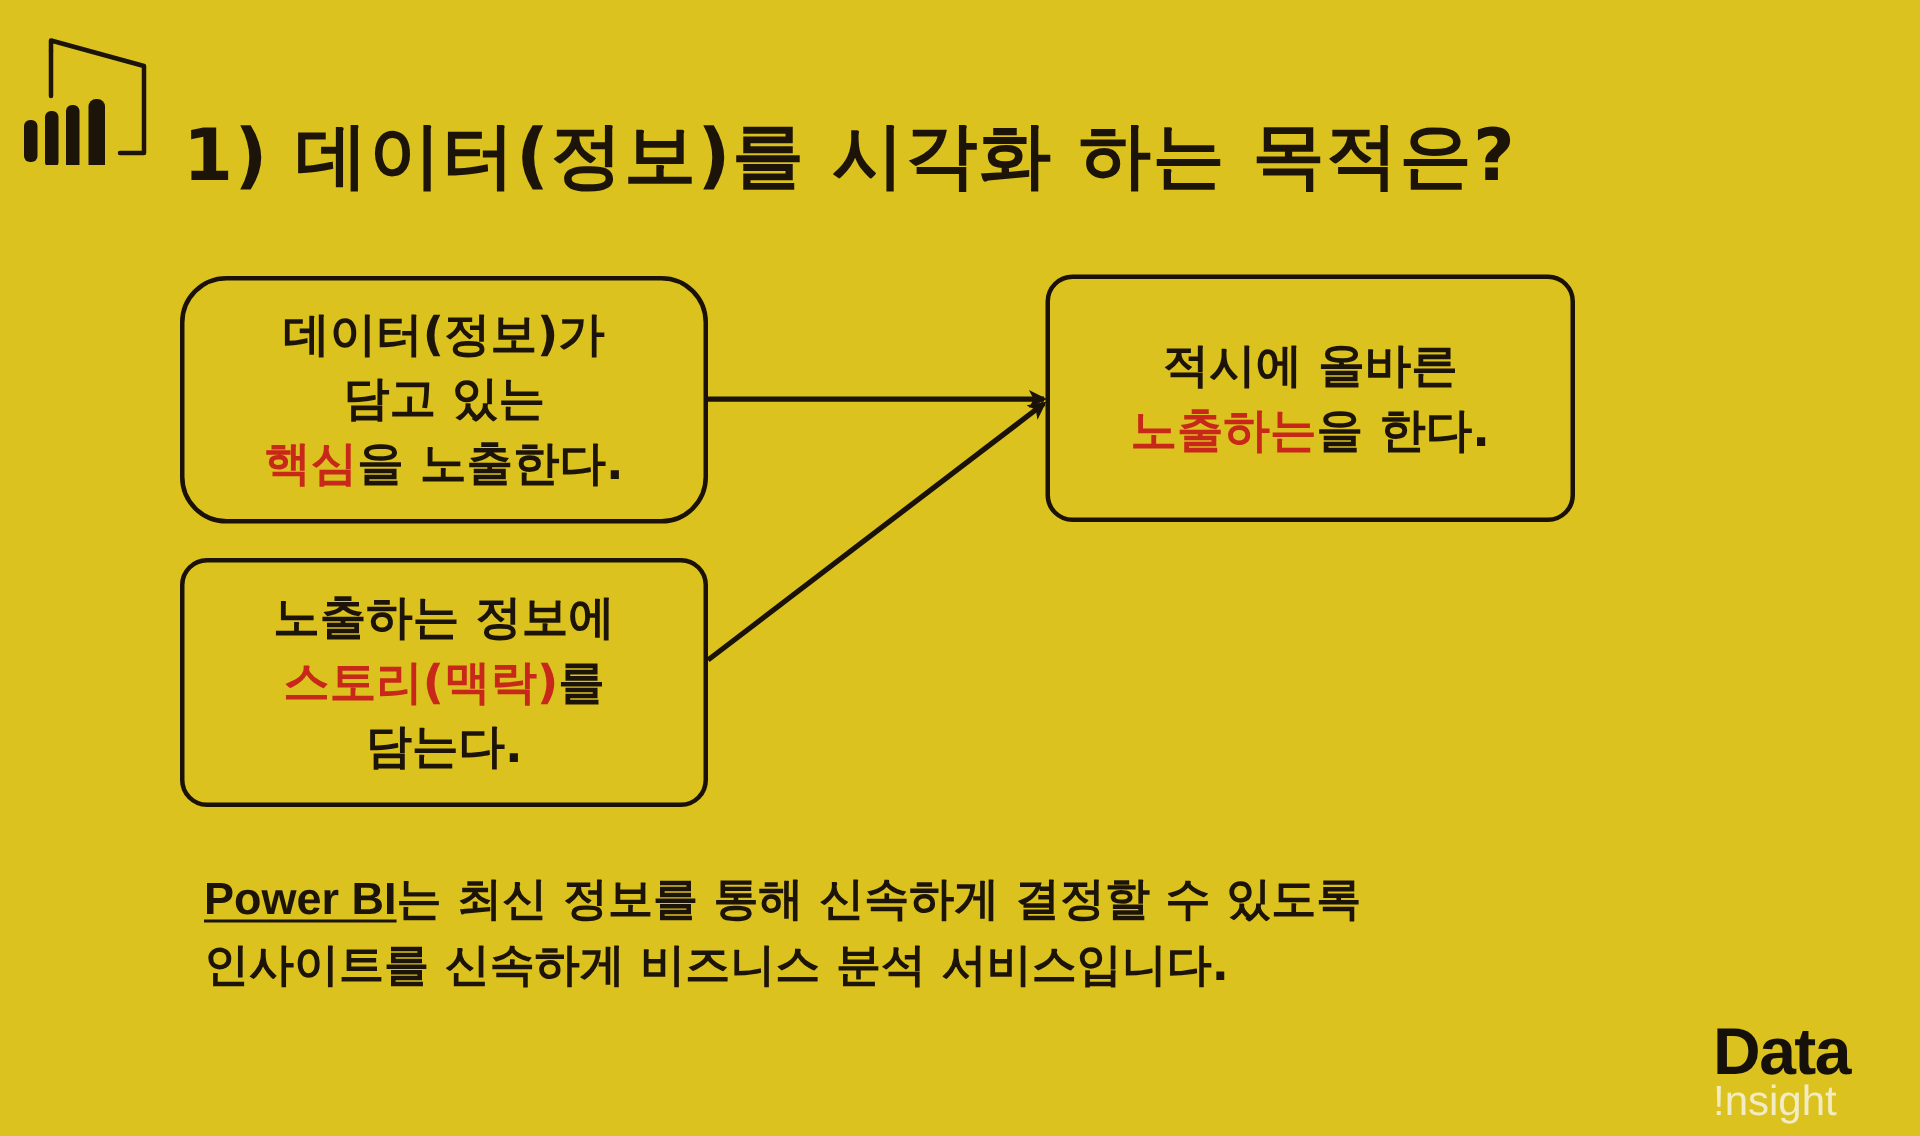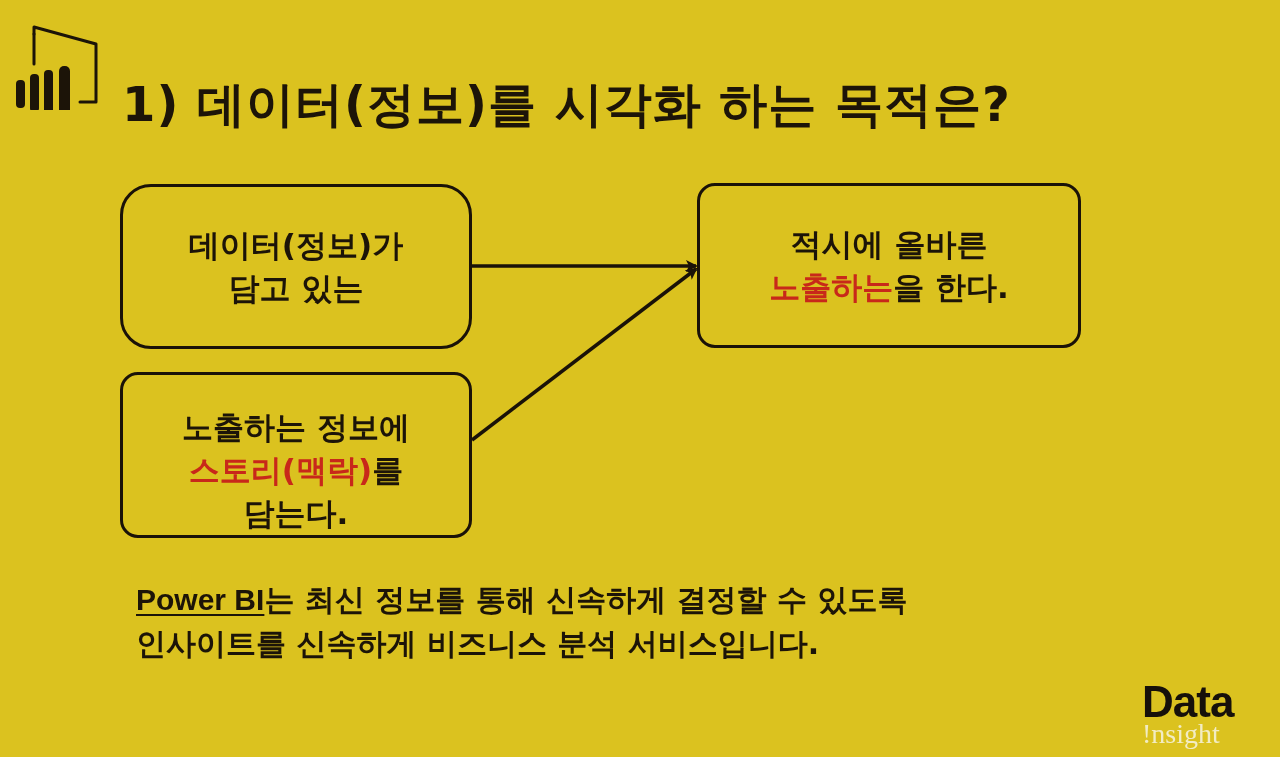--- a/index.html
+++ b/index.html
@@ -42,22 +42,22 @@
       border-radius: 18px;
       display: flex;
       align-items: center;
       justify-content: center;
       text-align: center;
       font-size: 31px;
       font-weight: bold;
       line-height: 43px;
     }
     .box-core { left: 120px; top: 184px; width: 352px; height: 165px; border-radius: 31px; }
-    .box-story { left: 120px; top: 372px; width: 352px; height: 166px; align-items: flex-end; }
-    .box-decision { left: 697px; top: 183px; width: 384px; height: 165px; }
+    .box-story { left: 120px; top: 372px; width: 352px; height: 166px; }
+    .box-decision { left: 697px; top: 183px; width: 353px; height: 165px; }
     .box .line { display: block; white-space: nowrap; }
     .hl { color: #c8281a; }
     .arrows {
       position: absolute;
       left: 0; top: 0;
       width: 1280px; height: 757px;
       pointer-events: none;
     }
     .desc {
       position: absolute;
@@ -82,21 +82,21 @@
     .watermark .wm-top {
       display: block;
       font-family: Liberation Sans, sans-serif;
       font-weight: bold;
       font-size: 44px;
       color: #16100a;
       letter-spacing: -1px;
     }
     .watermark .wm-bottom {
       display: block;
-      font-family: Liberation Serif, serif;
+      font-family: Liberation Sans, sans-serif;
       font-size: 28px;
       color: #f2ecc4;
       margin-top: -4px;
       letter-spacing: 0px;
     }
   </style>
 </head>
 <body>
 
 <div class="slide">
@@ -109,20 +109,21 @@
     <rect x="30" y="50" width="9" height="48" rx="4" fill="#1c1408"></rect>
     <rect x="45" y="46" width="11" height="58" rx="5" fill="#1c1408"></rect>
   </svg>
 
   <div class="title">1) 데이터(정보)를 시각화 하는 목적은?</div>
 
   <div class="box box-core">
     <div>
       <span class="line">데이터(정보)가</span>
       <span class="line">담고 있는</span>
+      <span class="line"><span class="hl">핵심</span><span>을 노출한다.</span></span>
     </div>
   </div>
 
   <div class="box box-story">
     <div>
       <span class="line">노출하는 정보에</span>
       <span class="line"><span class="hl">스토리(맥락)</span><span>를</span></span>
       <span class="line">담는다.</span>
     </div>
   </div>

